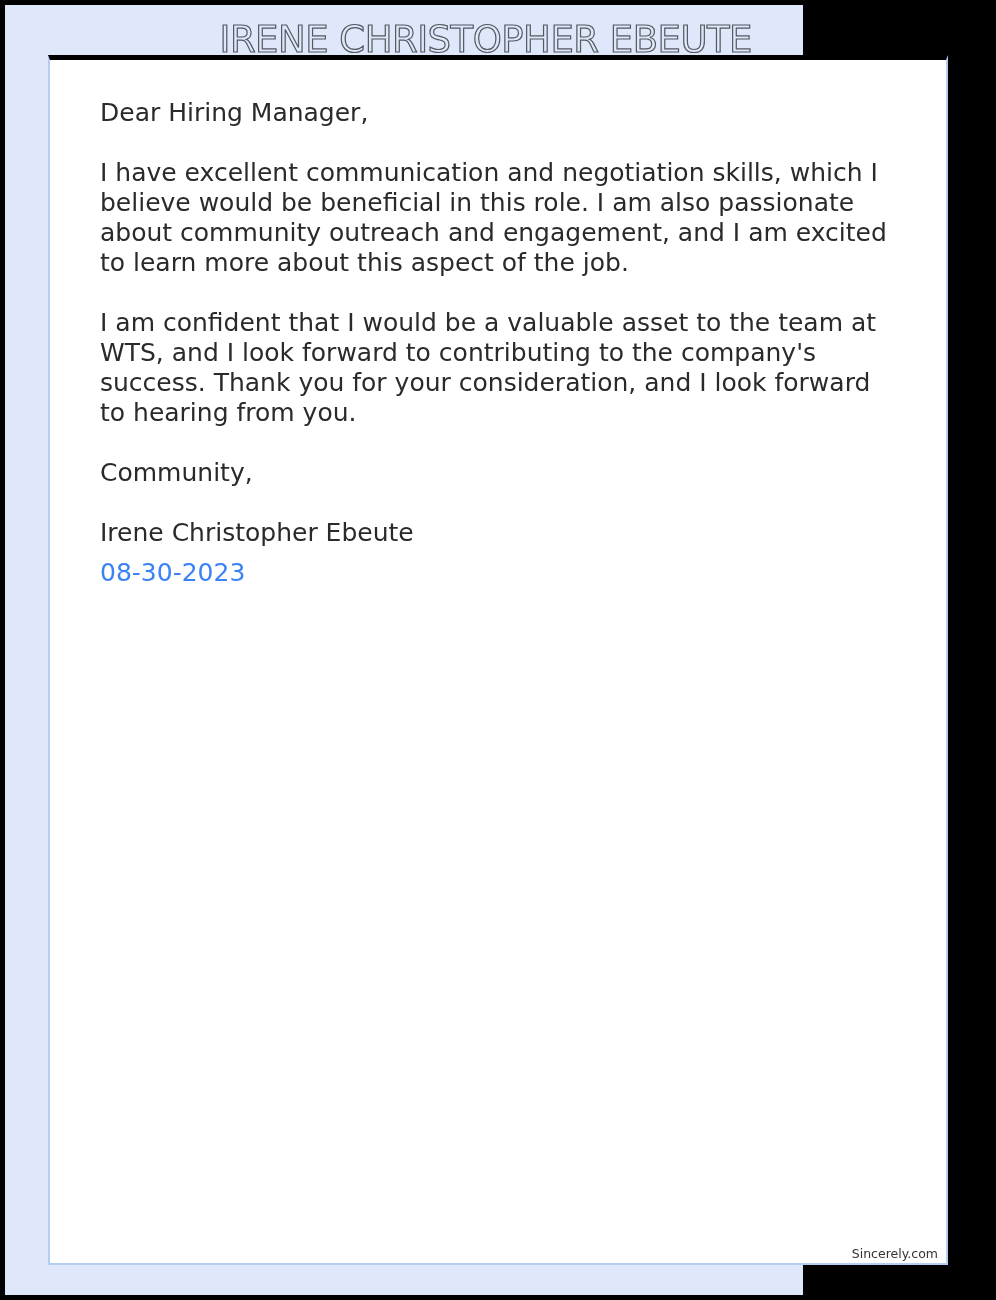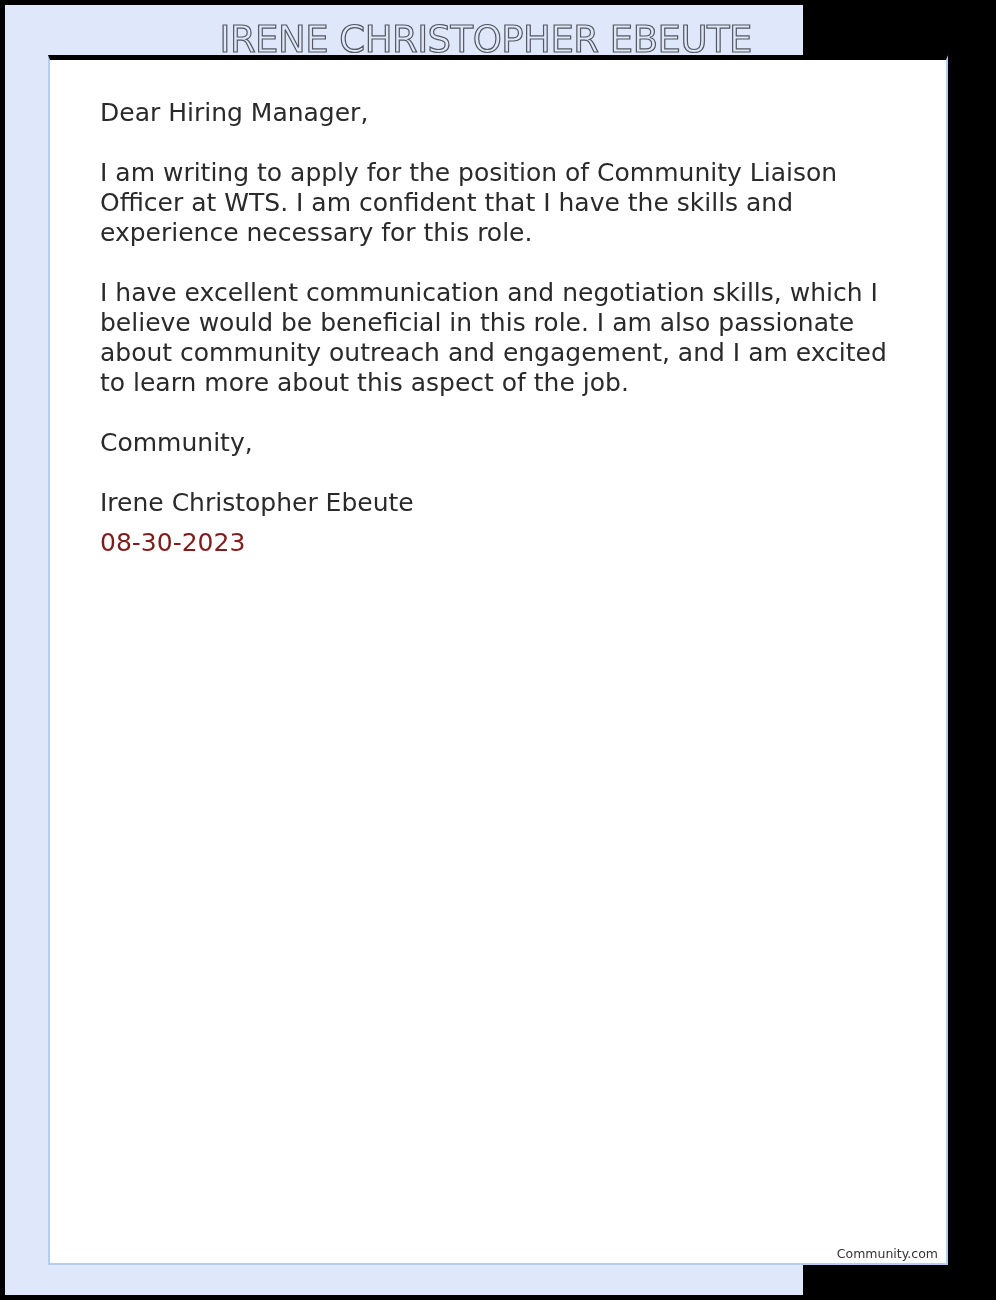--- a/index.html
+++ b/index.html
@@ -56,41 +56,41 @@
       line-height: 30px;
       color: #2a2a2a;
     }
     .letter p {
       margin: 0 0 30px 0;
     }
     .letter p.name {
       margin: 0 0 10px 0;
     }
     .letter p.date {
-      color: #7f1d1d;
+      color: #3b82f6;
       margin: 0;
     }
     .footer-brand {
       position: absolute;
       right: 8px;
       bottom: 2px;
       font-size: 12.5px;
       color: #333333;
     }
   </style>
 </head>
 <body>
 
 <div class="page-bg">
   <div class="header-name">IRENE CHRISTOPHER EBEUTE</div>
 
   <div class="paper" style="left:43px; top:50px;">
     <div class="letter">
       <p>Dear Hiring Manager,</p>
-      <p>I am writing to apply for the position of Community Liaison Officer at WTS. I am confident that I have the skills and experience necessary for this role.</p>
       <p>I have excellent communication and negotiation skills, which I believe would be beneficial in this role. I am also passionate about community outreach and engagement, and I am excited to learn more about this aspect of the job.</p>
+      <p>I am confident that I would be a valuable asset to the team at WTS, and I look forward to contributing to the company's success. Thank you for your consideration, and I look forward to hearing from you.</p>
       <p>Community,</p>
       <p class="name">Irene Christopher Ebeute</p>
       <p class="date">08-30-2023</p>
     </div>
-    <div class="footer-brand">Community.com</div>
+    <div class="footer-brand">Sincerely.com</div>
   </div>
 </div>
 
 </body></html>

